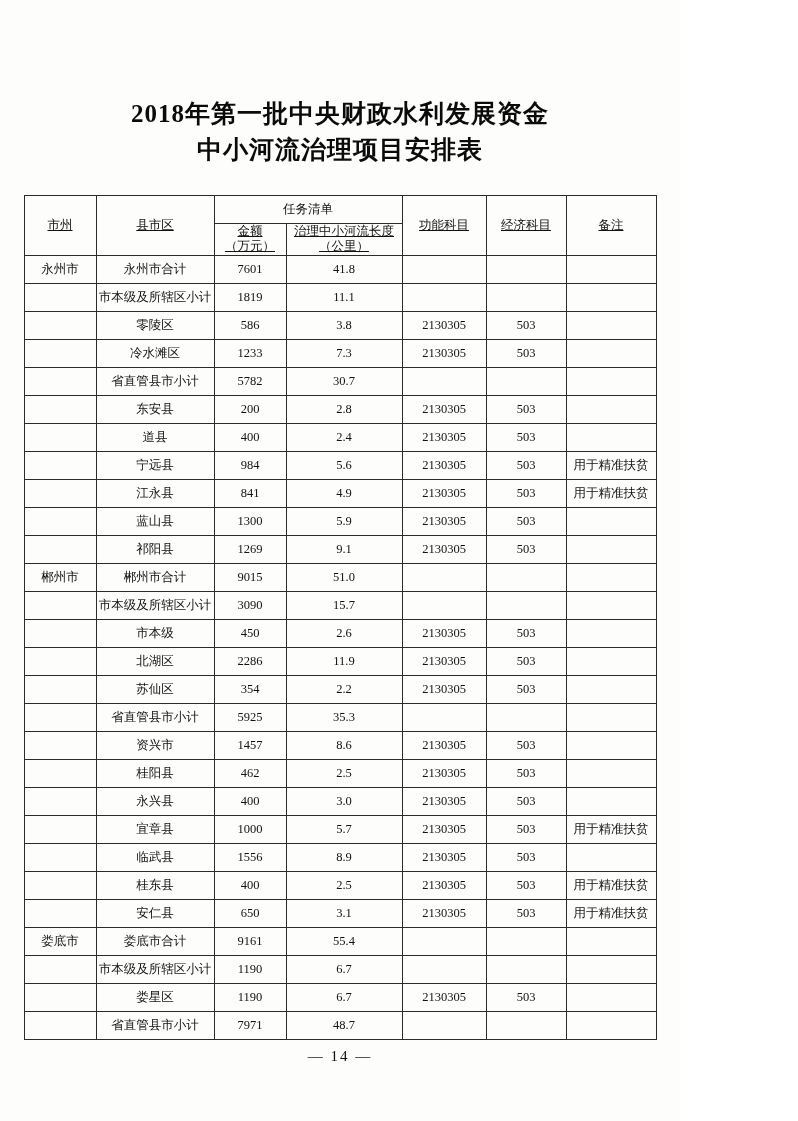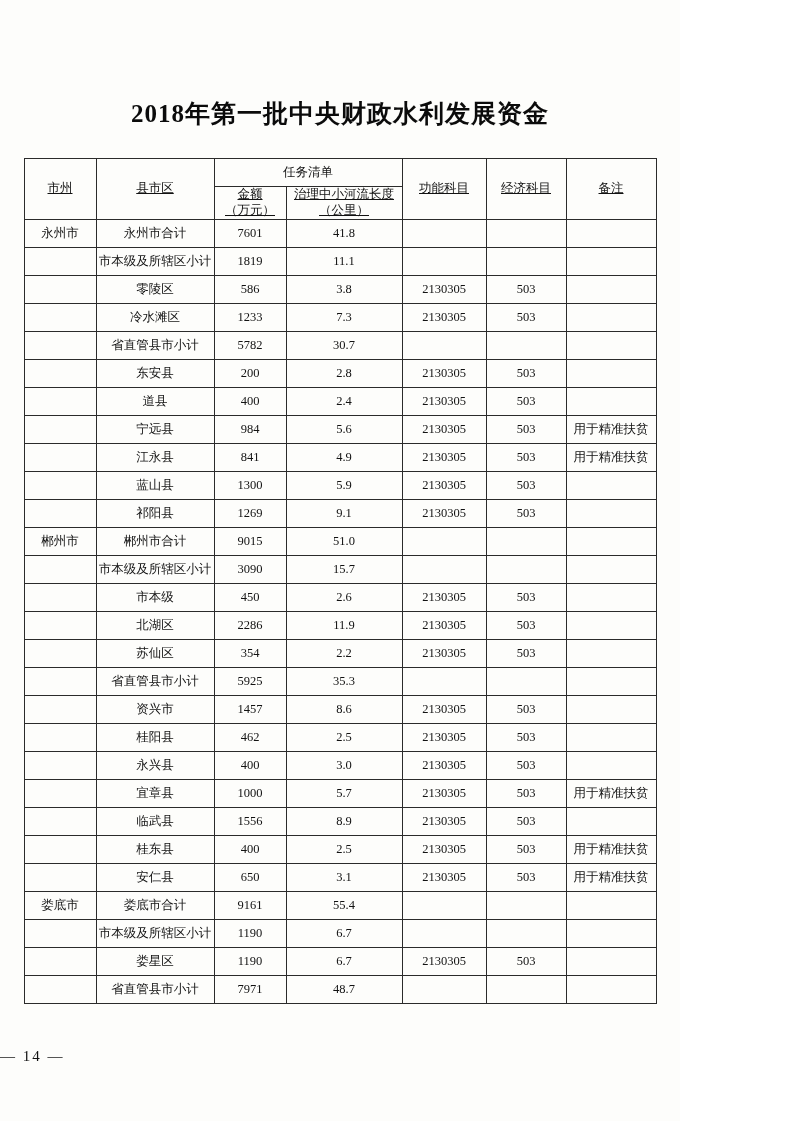--- a/index.html
+++ b/index.html
@@ -75,33 +75,34 @@
   .sub2 {
     font-size: 12px;
     line-height: 1.25;
     margin-left: 24px;
   }
   .footer {
     position: absolute;
     left: 0;
     right: 0;
     bottom: 56px;
-    text-align: left;
+    text-align: center;
     font-size: 15px;
     letter-spacing: 2px;
     color: #111;
   }
 </style>
 </head>
 <body>
 
 <div class="page">
 
   <div class="title-block">
     <div class="title-line">2018年第一批中央财政水利发展资金</div>
+    <div class="title-line">中小河流治理项目安排表</div>
   </div>
 
   <table class="main">
     <colgroup>
       <col class="col1">
         <col class="col2">
         <col class="col3">
         <col class="col4">
         <col class="col5">
         <col class="col6">

